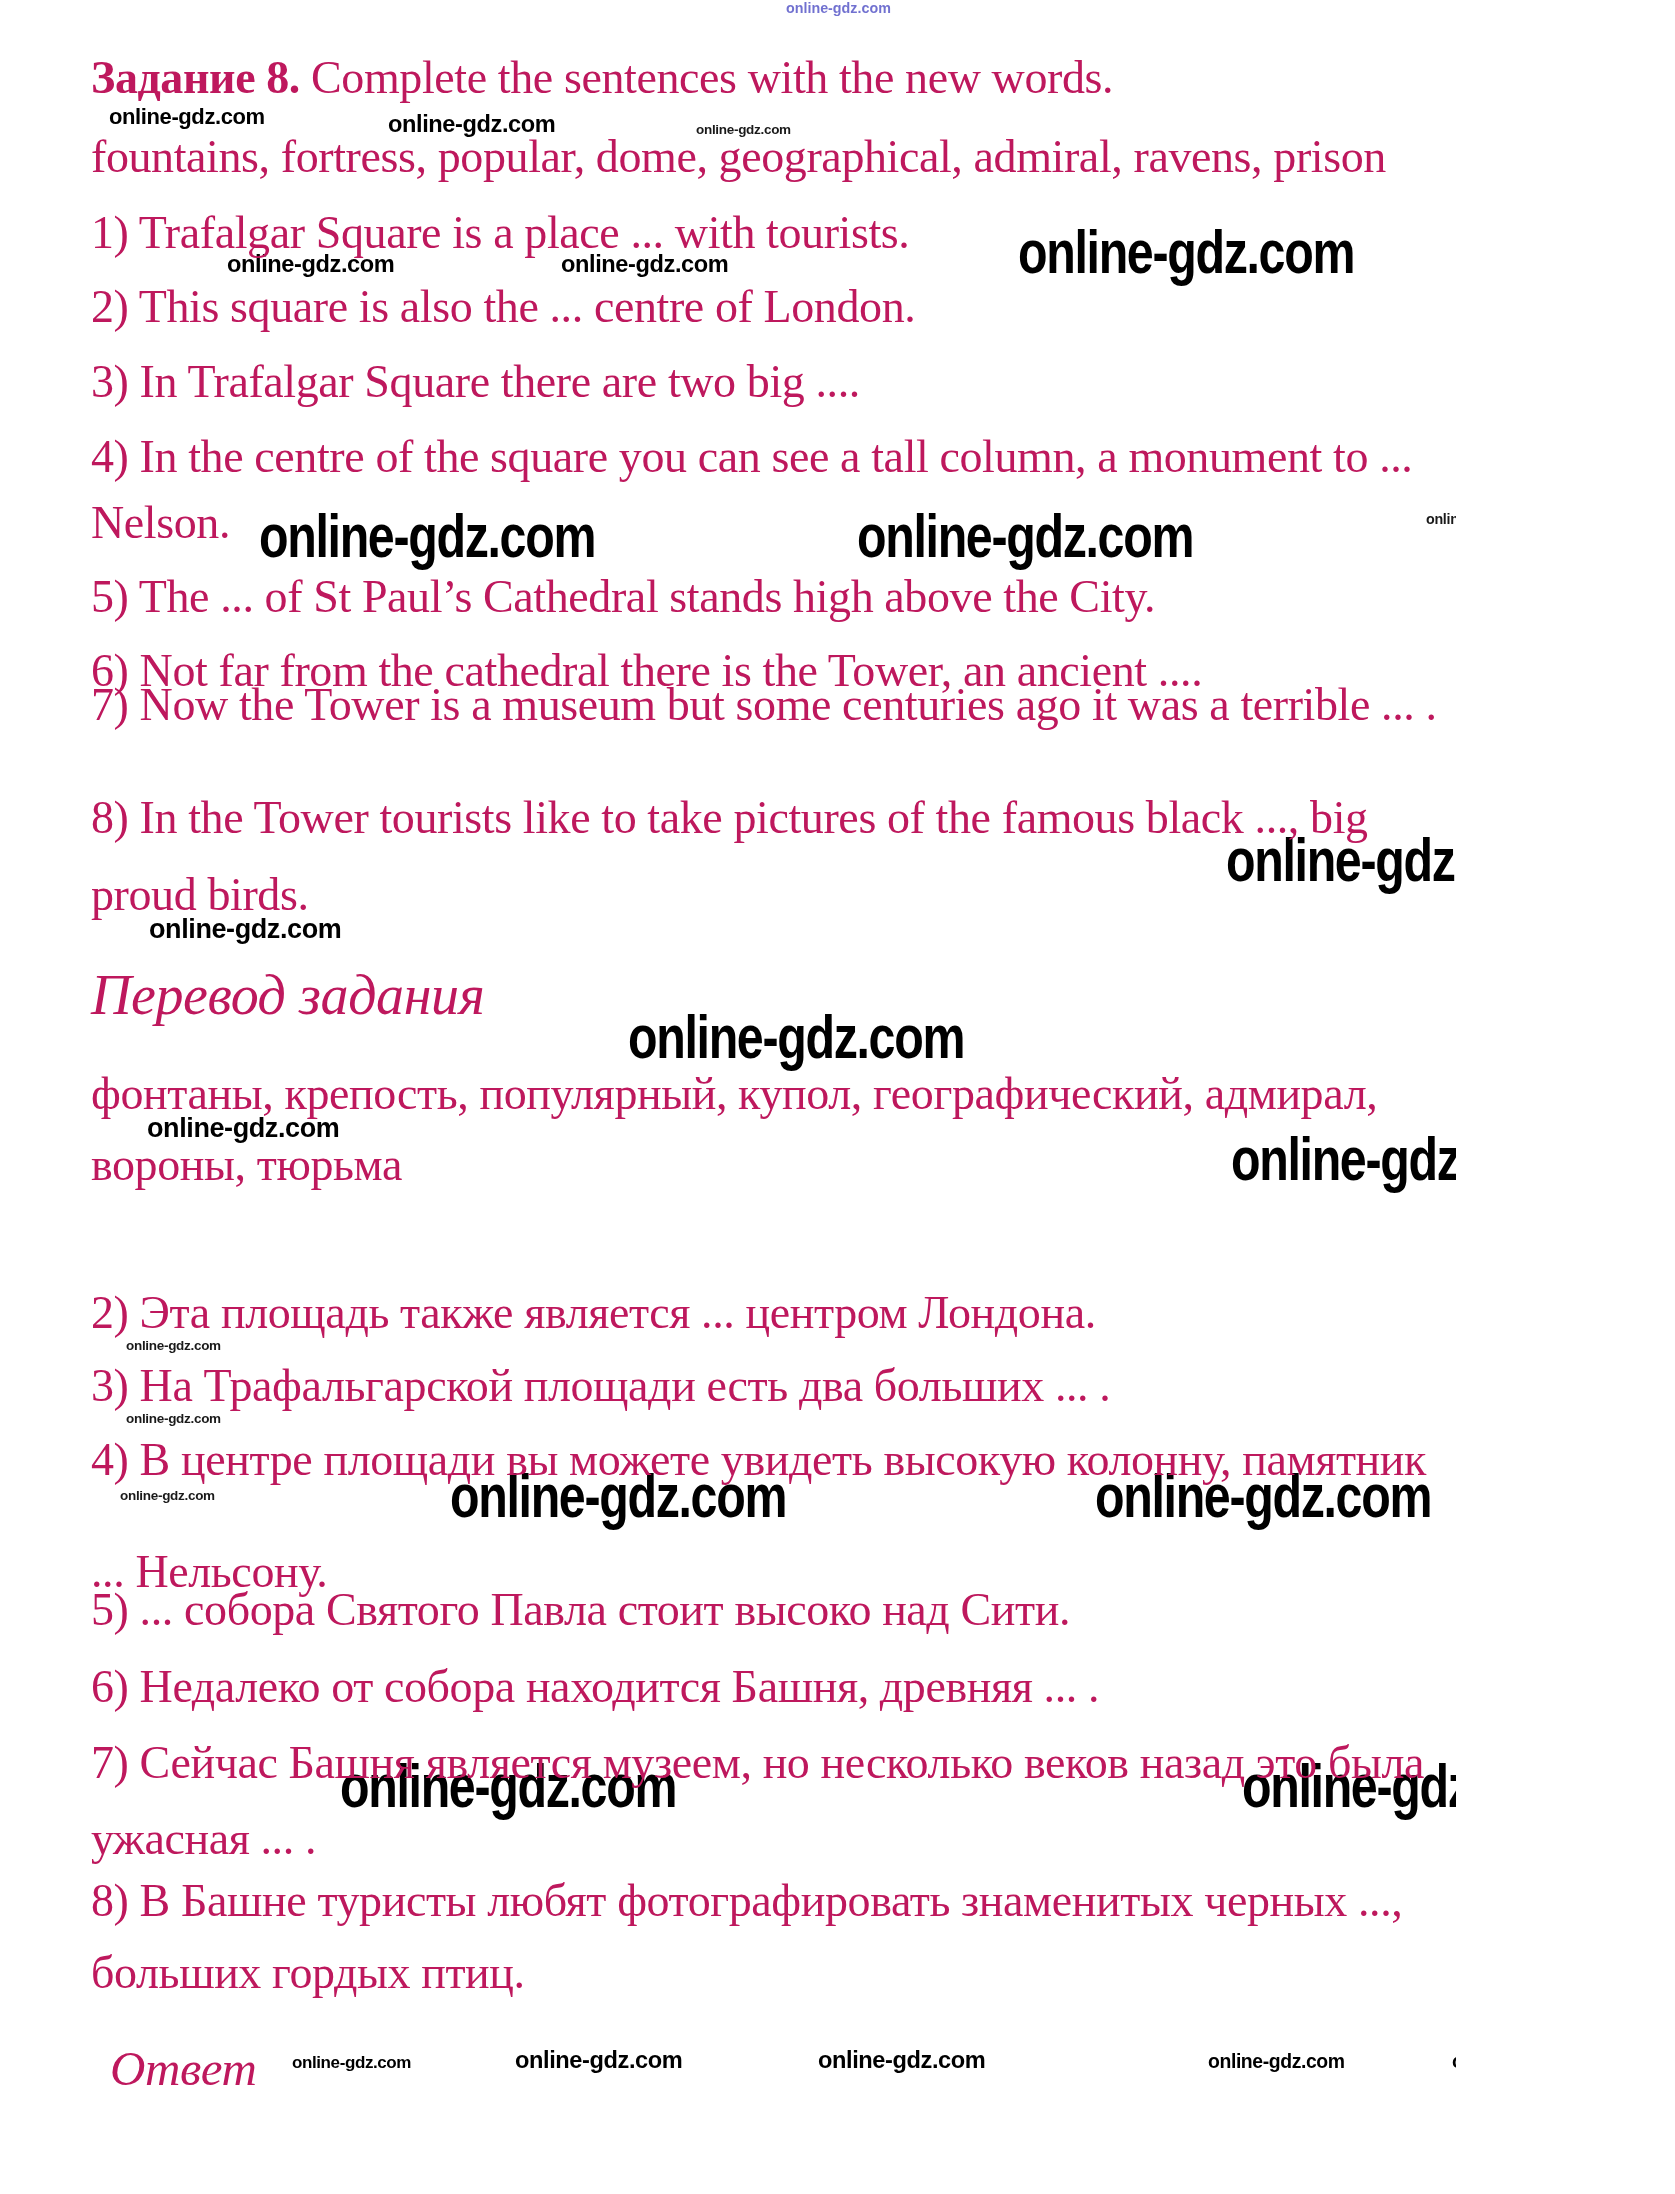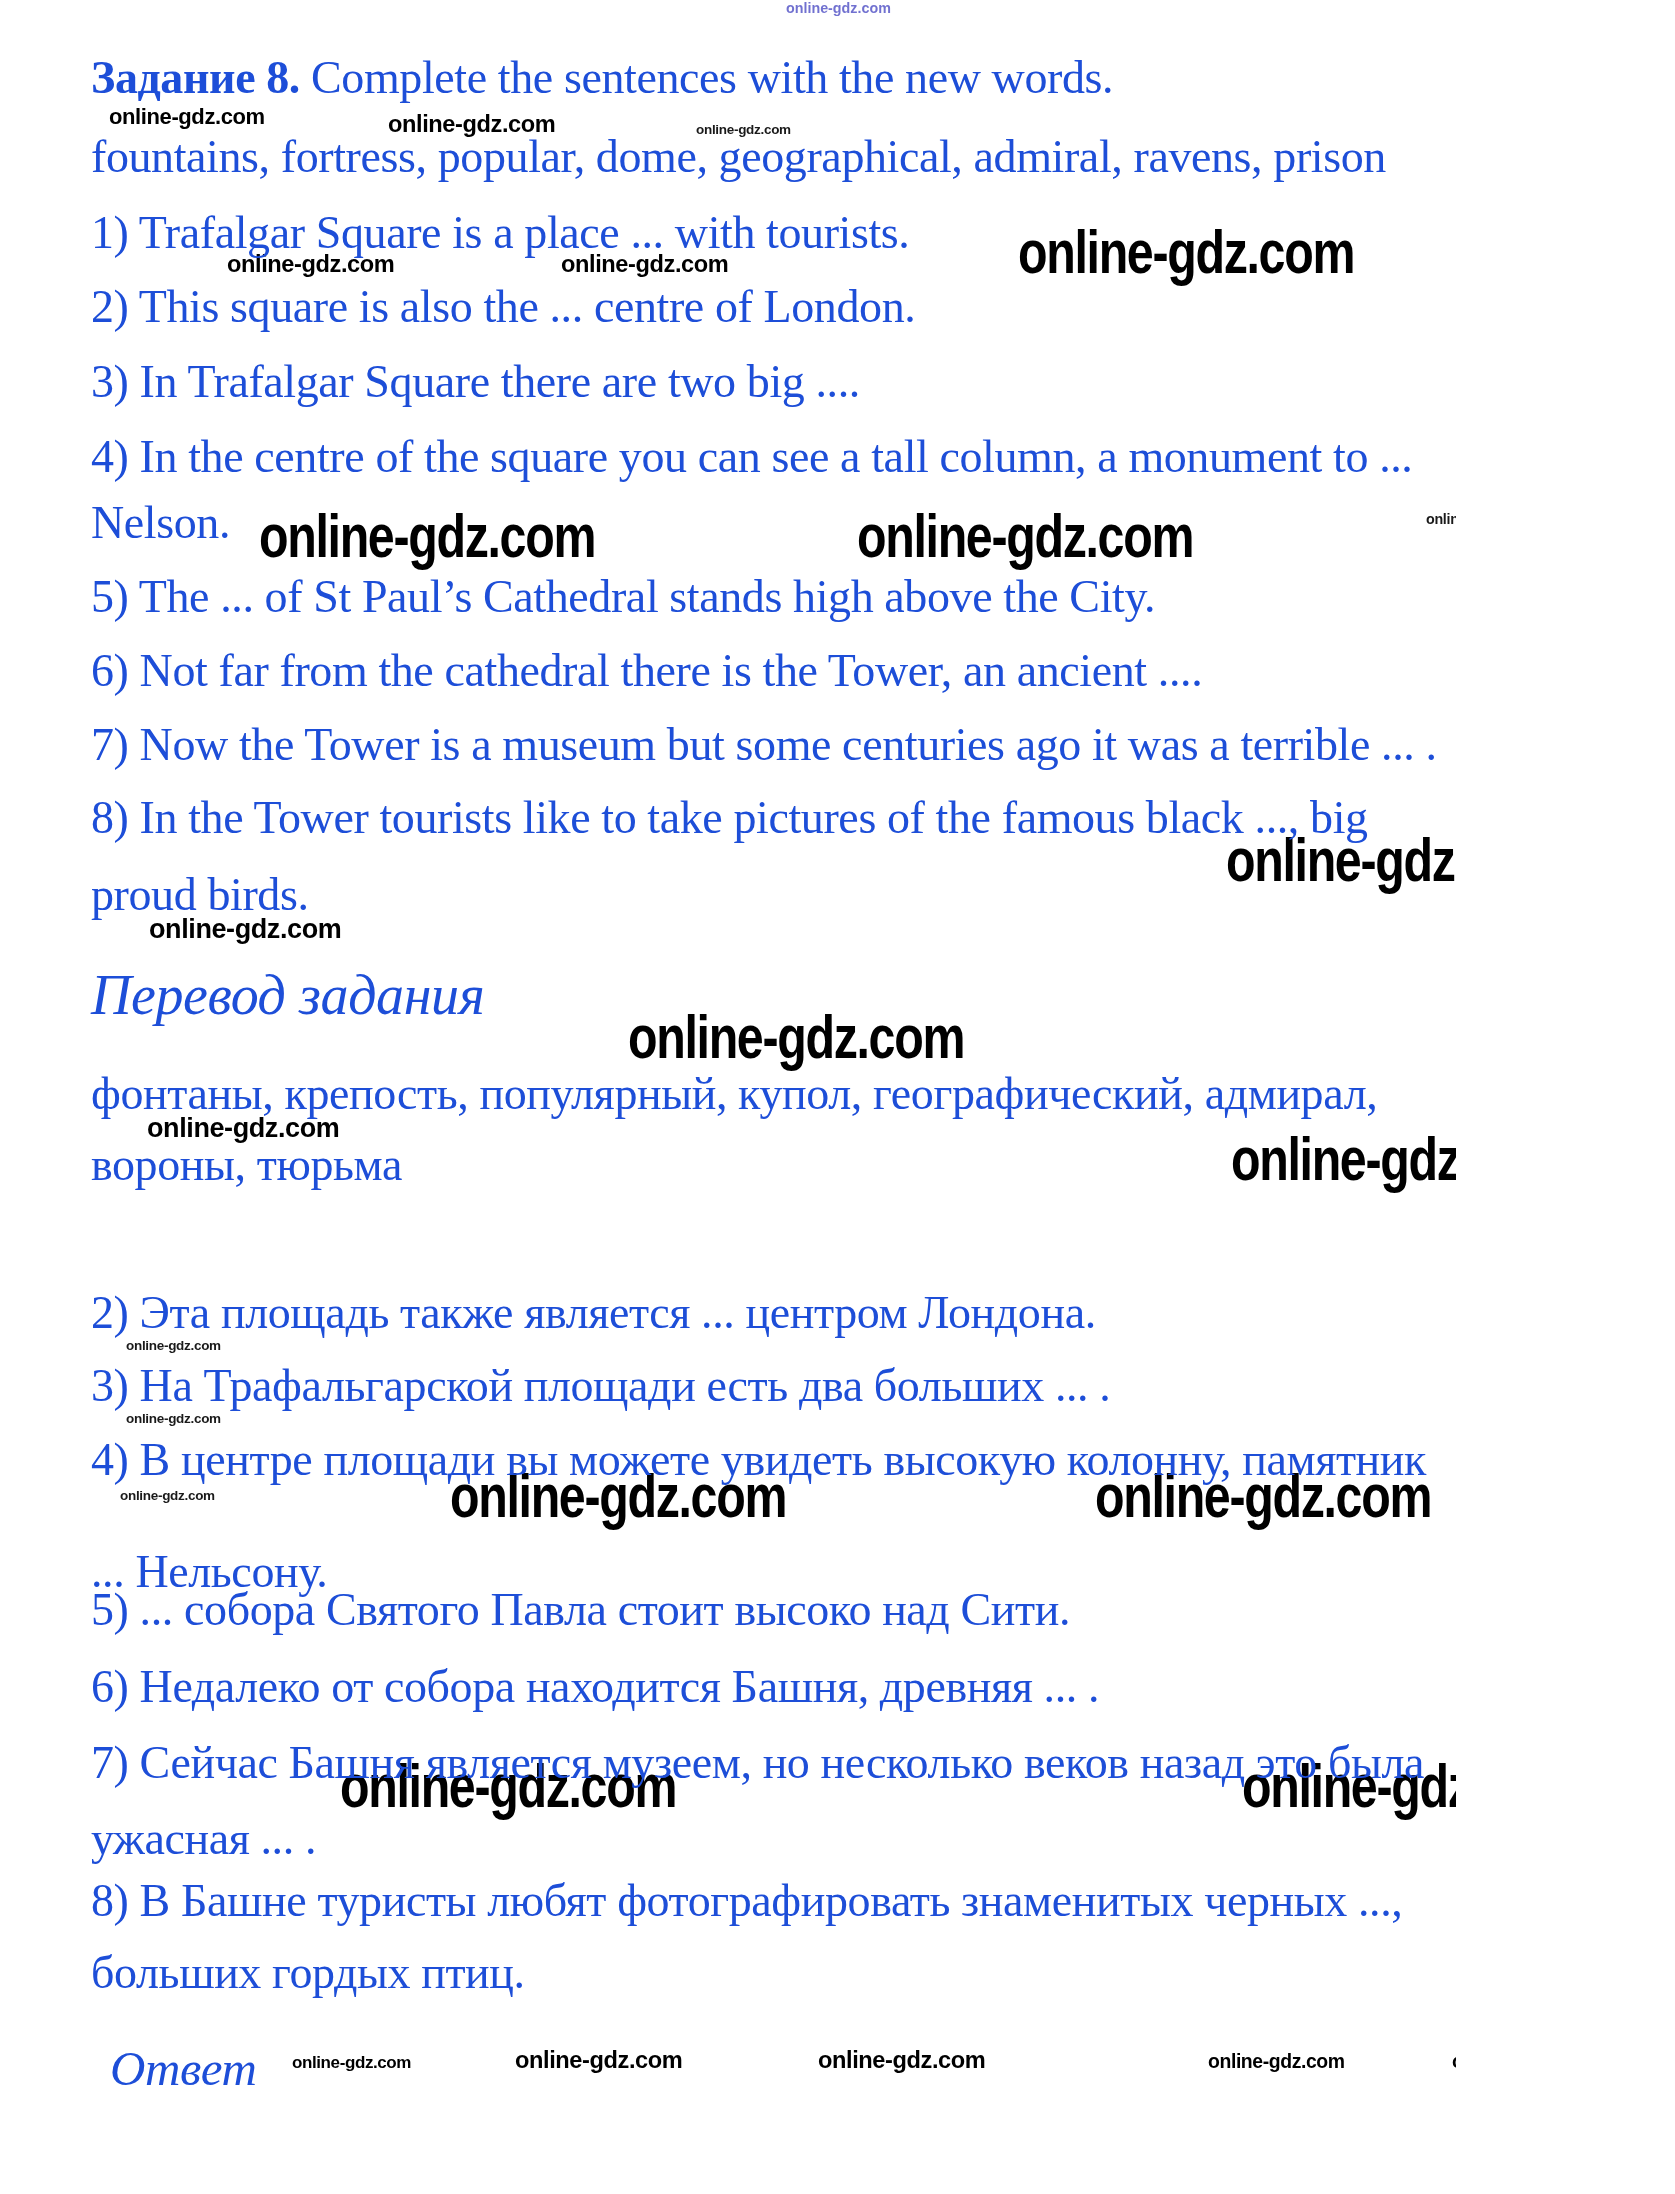--- a/index.html
+++ b/index.html
@@ -12,21 +12,21 @@
     font-family:"Liberation Serif", serif;
     color:#000;
   }
   .line{
     position:absolute;
     left:91px;
     font-size:46px;
     line-height:1.12;
     letter-spacing:-0.4px;
     white-space:nowrap;
-    color:#1d4ed8;
+    color:#be185d;
   }
   .line b{font-weight:700;}
   .italic{font-style:italic;}
   .heading-answer{font-size:49px;font-style:italic;left:110px;}
   .wm{
     position:absolute;
     font-family:"Liberation Sans", sans-serif;
     white-space:nowrap;
     color:#000;
   }
@@ -102,21 +102,21 @@
 
   <div class="line" style="top:131px;">fountains, fortress, popular, dome, geographical, admiral, ravens, prison</div>
 
   <div class="line" style="top:207px;">1) Trafalgar Square is a place ... with tourists.</div>
   <div class="line" style="top:281px;">2) This square is also the ... centre of London.</div>
   <div class="line" style="top:356px;">3) In Trafalgar Square there are two big ....</div>
   <div class="line" style="top:431px;">4) In the centre of the square you can see a tall column, a monument to ...</div>
   <div class="line" style="top:497px;">Nelson.</div>
   <div class="line" style="top:571px;">5) The ... of St Paul’s Cathedral stands high above the City.</div>
   <div class="line" style="top:645px;">6) Not far from the cathedral there is the Tower, an ancient ....</div>
-  <div class="line" style="top:719px;">7) Now the Tower is a museum but some centuries ago it was a terrible ... .</div>
+  <div class="line" style="top:679px;">7) Now the Tower is a museum but some centuries ago it was a terrible ... .</div>
   <div class="line" style="top:792px;">8) In the Tower tourists like to take pictures of the famous black ..., big</div>
   <div class="line" style="top:869px;">proud birds.</div>
 
   <div class="line italic" style="top:964px;font-size:56px;">Перевод задания</div>
 
   <div class="line" style="top:1068px;">фонтаны, крепость, популярный, купол, географический, адмирал,</div>
   <div class="line" style="top:1139px;">вороны, тюрьма</div>
 
   <div class="line" style="top:1287px;">2) Эта площадь также является ... центром Лондона.</div>
   <div class="line" style="top:1360px;">3) На Трафальгарской площади есть два больших ... .</div>

